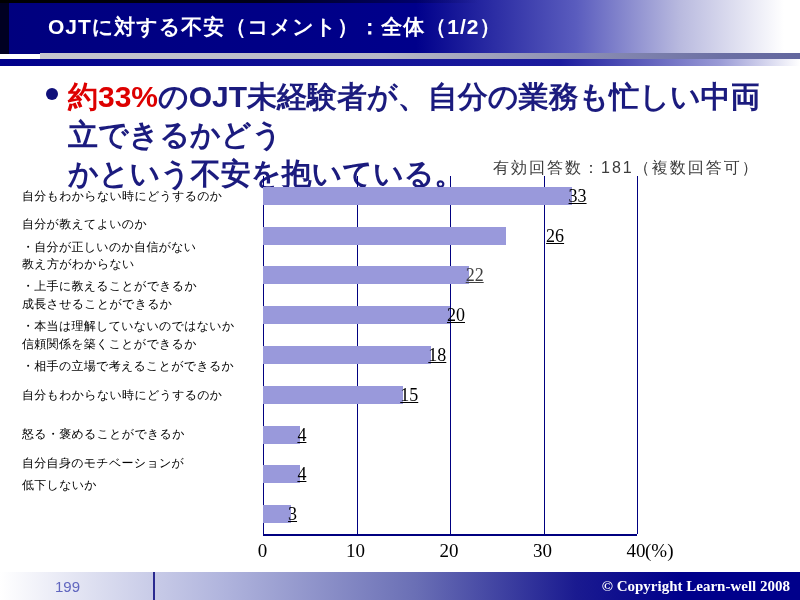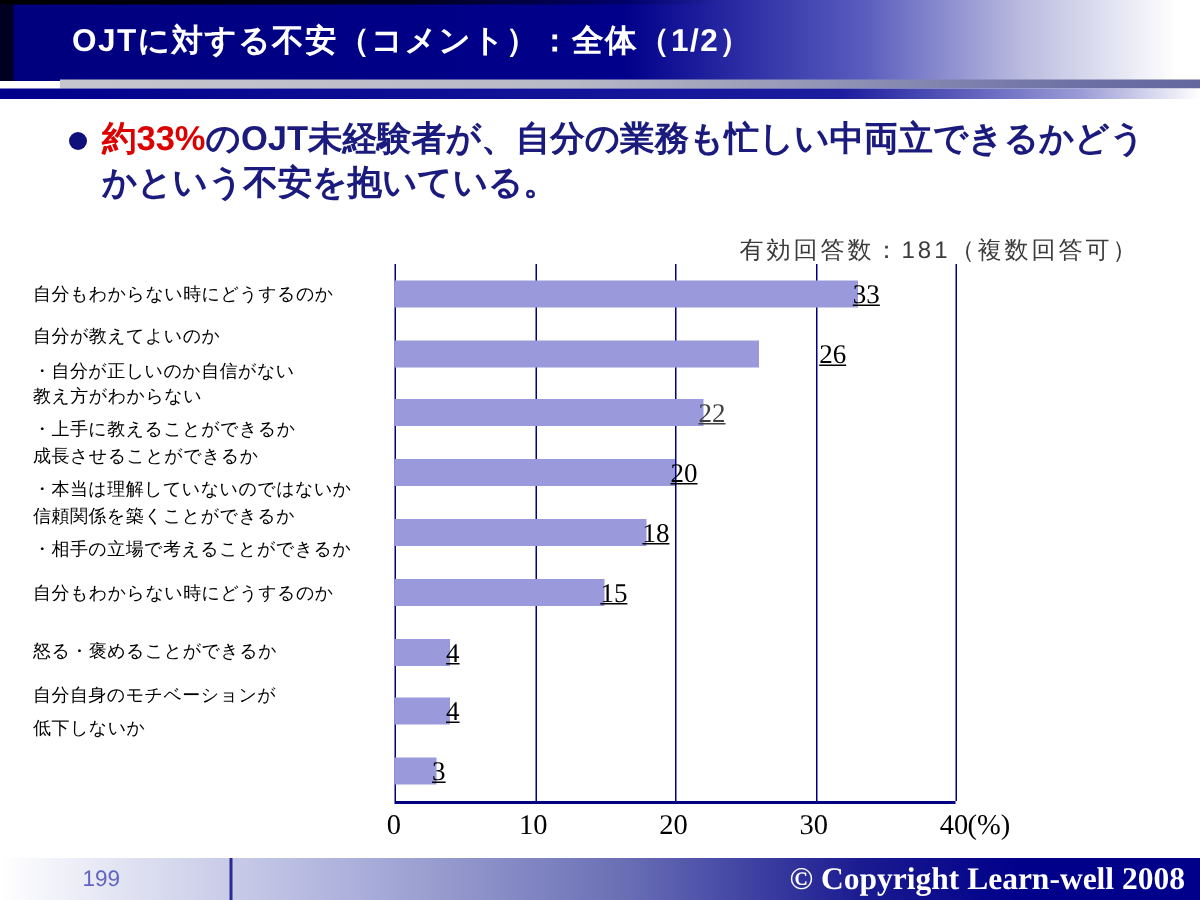--- a/index.html
+++ b/index.html
@@ -15,21 +15,21 @@
     background:linear-gradient(90deg,#000000 0%,#000018 55%,rgba(0,0,0,0) 100%);}
   .header-title{position:relative;margin-left:48px;color:#ffffff;font-size:21px;font-weight:bold;letter-spacing:1px;}
   .header-gray-strip{position:absolute;left:40px;right:0;top:53px;height:6px;
     background:linear-gradient(90deg,#c6c6ce 0%,#b8b9c6 45%,#6b6fa4 90%,#63679e 100%);}
   .header-blue-strip{position:absolute;left:0;right:0;top:59px;height:7px;
     background:linear-gradient(90deg,#00008b 0%,#1c1c9e 70%,#9a9bd6 90%,#ffffff 100%);}
 
   
   .summary{position:absolute;left:46px;top:78px;width:730px;}
   .bullet-dot{position:absolute;left:0;top:10px;width:12px;height:12px;border-radius:50%;background:#10107a;}
-  .summary-text{margin-left:22px;font-size:23px;font-weight:bold;color:#1b1b7e;line-height:1.28;}
+  .summary-text{margin-left:22px;font-size:30px;font-weight:bold;color:#1b1b7e;line-height:1.28;}
   .summary-text .hl{color:#dd0000;}
 
   
   .chart-note{position:absolute;left:493px;top:156px;width:295px;font-size:16px;letter-spacing:2px;
     color:#3c3c3c;line-height:1.45;z-index:3;}
   .plot{position:absolute;left:263px;top:176px;width:374px;height:358px;border-bottom:2px solid #000080;z-index:1;}
   .gridline{position:absolute;top:0;bottom:0;width:1px;background:#000080;}
   .bar{position:absolute;left:0;height:18px;background:#9999db;}
   .bar-value{position:absolute;transform:translateY(-50%);margin-left:-3px;
     font-family:"Liberation Serif",serif;font-size:18px;color:#000;line-height:1;z-index:2;text-decoration:underline;}
@@ -39,21 +39,21 @@
   .x-axis{position:absolute;left:263px;top:538px;width:374px;height:28px;z-index:1;}
   .tick{position:absolute;top:2px;transform:translateX(-55%);font-family:"Liberation Serif",serif;font-size:19px;color:#000;}
   .xunit{position:absolute;left:calc(100% + 8px);top:2px;font-family:"Liberation Serif",serif;font-size:19px;color:#000;white-space:nowrap;}
 
   
   .footer{position:absolute;left:0;top:572px;width:800px;height:28px;
     background:linear-gradient(90deg,#ffffff 0%,#dcdef0 12%,#b0b4dd 28%,#6a6fb5 52%,#1a1a90 72%,#00008b 85%,#00008b 100%);}
   .footer-page{position:absolute;left:55px;top:50%;transform:translateY(-50%);font-size:15px;color:#6066bf;}
   .footer-divider{position:absolute;left:153px;top:0;bottom:0;width:2px;background:#2a2a90;}
   .footer-copy{position:absolute;right:10px;top:50%;transform:translateY(-50%);
-    font-family:"Liberation Serif",serif;font-weight:bold;font-size:21px;color:#ffffff;white-space:nowrap;}
+    font-family:"Liberation Serif",serif;font-weight:bold;font-size:15px;color:#ffffff;white-space:nowrap;}
 </style>
 </head>
 <body>
 
 <div id="slide">
 
   <div class="header">
     <div class="header-black-left"></div>
     <div class="header-black-top"></div>
     <div class="header-title">OJTに対する不安（コメント）：全体（1/2）</div>

